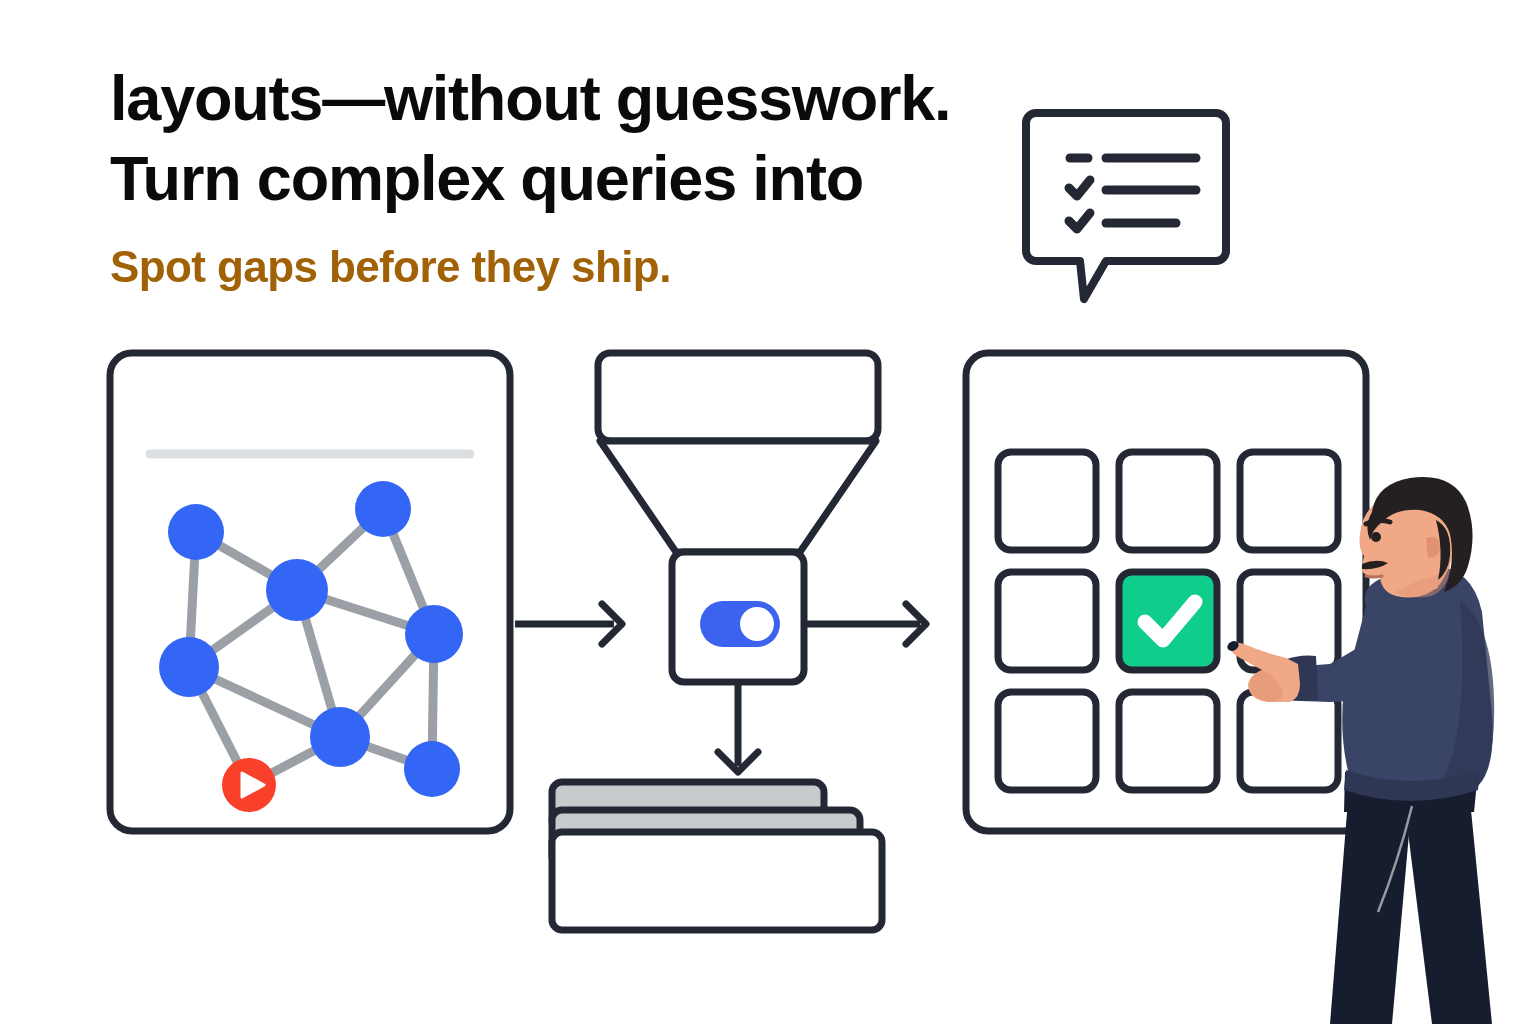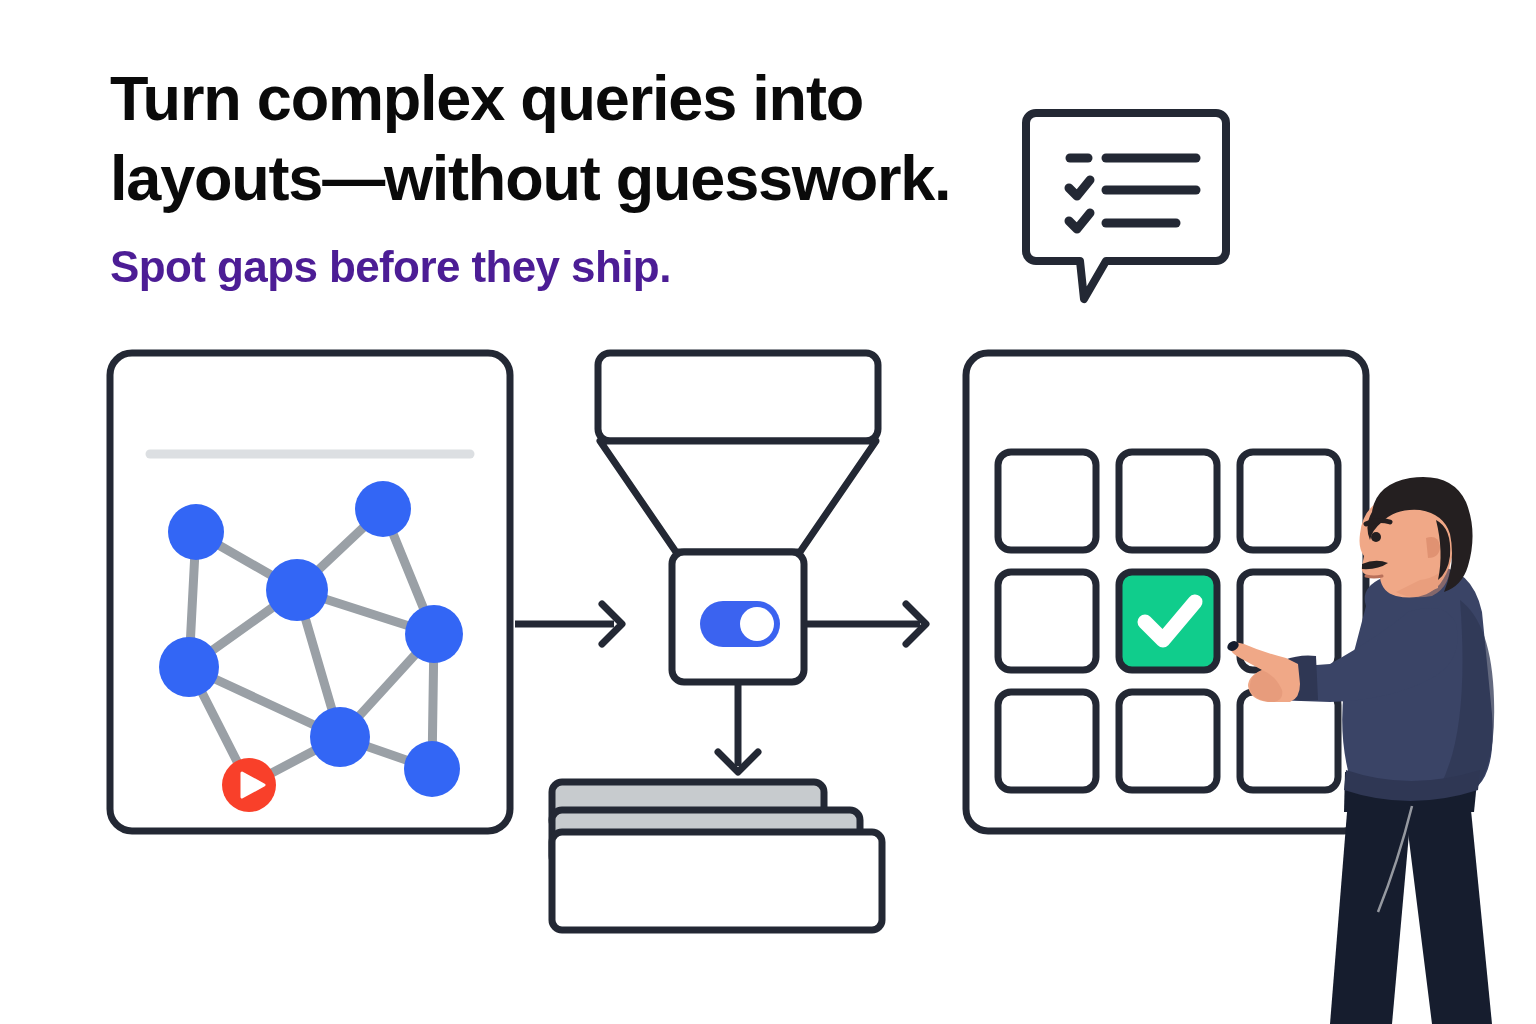--- a/index.html
+++ b/index.html
@@ -35,21 +35,21 @@
     white-space: nowrap;
   }
   #subheadline {
     position: absolute;
     left: 110px;
     top: 238px;
     font-size: 44px;
     line-height: 58px;
     font-weight: 700;
     letter-spacing: -0.6px;
-    color: #4c1d95;
+    color: #a16207;
     white-space: nowrap;
   }
 
   
   .svglayer {
     position: absolute;
     left: 0;
     top: 0;
     width: 1536px;
     height: 1024px;
@@ -69,22 +69,22 @@
   #query-title  { left: 110px; width: 400px; top: 381px; }
   #mapper-title { left: 598px; width: 280px; top: 381px; }
   #layout-title { left: 966px; width: 400px; top: 381px; }
 </style>
 </head>
 <body>
 
 <div id="stage">
 
   <div id="headline">
+    <div class="headline-line">layouts—without guesswork.</div>
     <div class="headline-line">Turn complex queries into</div>
-    <div class="headline-line">layouts—without guesswork.</div>
   </div>
   <div id="subheadline">Spot gaps before they ship.</div>
 
   <div class="card-title" id="query-title">Query</div>
   <div class="card-title" id="mapper-title">Mapper</div>
   <div class="card-title" id="layout-title">Layout</div>
 
   <svg class="svglayer" id="art" viewBox="0 0 1536 1024">
 
     <g>

